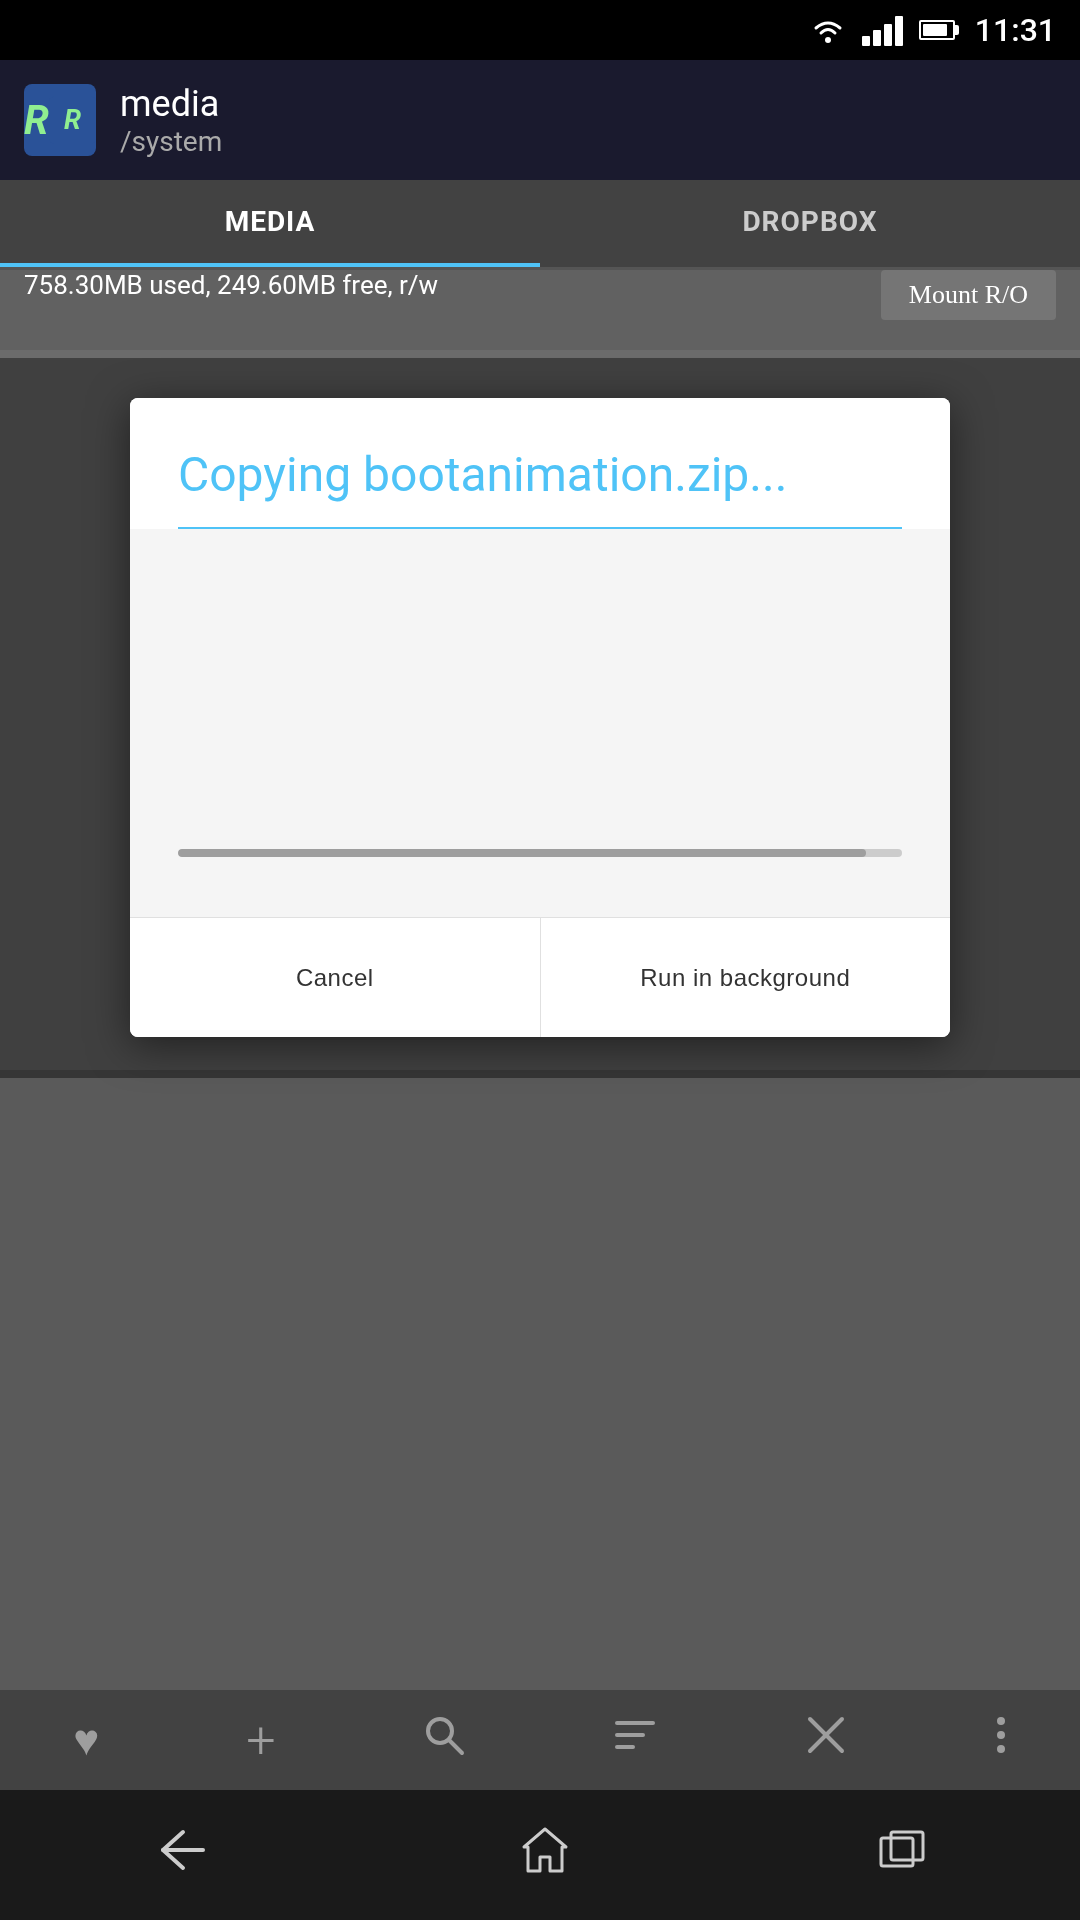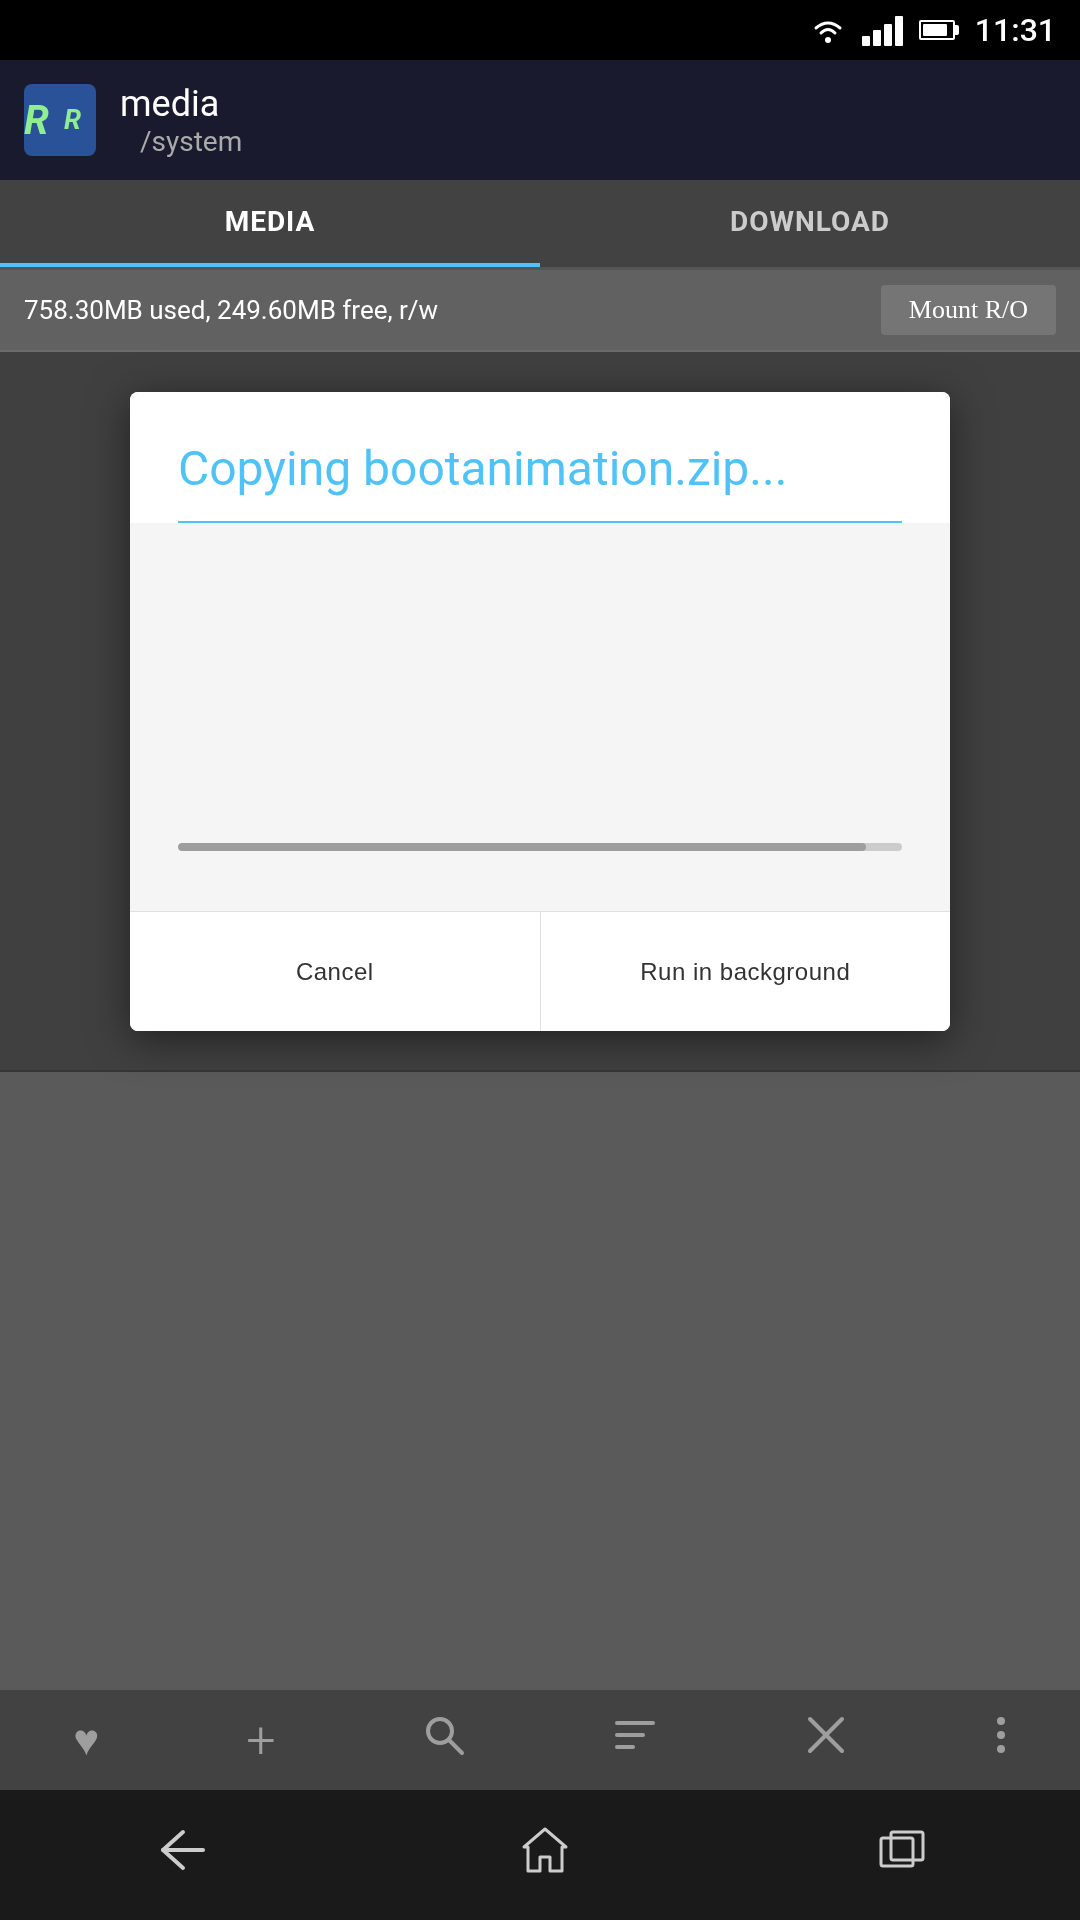--- a/index.html
+++ b/index.html
@@ -69,21 +69,20 @@
 
     .app-title {
       color: #fff;
       font-size: 36px;
       font-weight: 400;
     }
 
     .app-subtitle {
       color: #aaa;
       font-size: 28px;
-      margin-left: 20px;
     }
 
     
     #tabs {
       width: 100%;
       height: 90px;
       background: #424242;
       display: flex;
       border-bottom: 3px solid #555;
     }
@@ -106,21 +105,21 @@
       color: #fff;
       border-bottom: 4px solid #4fc3f7;
     }
 
     
     #storage-bar {
       width: 100%;
       height: 80px;
       background: #616161;
       display: flex;
-      align-items: center;
+      align-items: flex-start;
       padding: 0 24px;
     }
 
     .storage-text {
       color: #fff;
       font-size: 26px;
       flex: 1;
     }
 
     .mount-btn {
@@ -138,21 +137,21 @@
     #main-content {
       width: 100%;
       height: calc(1920px - 60px - 120px - 90px - 80px - 100px - 130px);
       background: #6b6b6b;
       position: relative;
     }
 
     
     #overlay {
       position: absolute;
-      top: 2px;
+      top: 8px;
       left: 0;
       width: 100%;
       height: 100%;
       background: rgba(0,0,0,0.4);
       display: flex;
       align-items: flex-start;
       justify-content: center;
       padding-top: 40px;
     }
 
@@ -351,21 +350,21 @@
     </svg>
   </div>
   <div class="app-title-group">
     <span class="app-title">media</span>
     <span class="app-subtitle">/system</span>
   </div>
 </div>
 
 <div id="tabs">
   <div class="tab active">MEDIA</div>
-  <div class="tab">DOWNLOAD</div>
+  <div class="tab">DROPBOX</div>
 </div>
 
 <div id="storage-bar">
   <span class="storage-text">758.30MB used, 249.60MB free, r/w</span>
   <button class="mount-btn">Mount R/O</button>
 </div>
 
 <div id="main-content" style="position:relative; width:100%; height:720px; background:#6b6b6b;">
 
   <div id="overlay">

